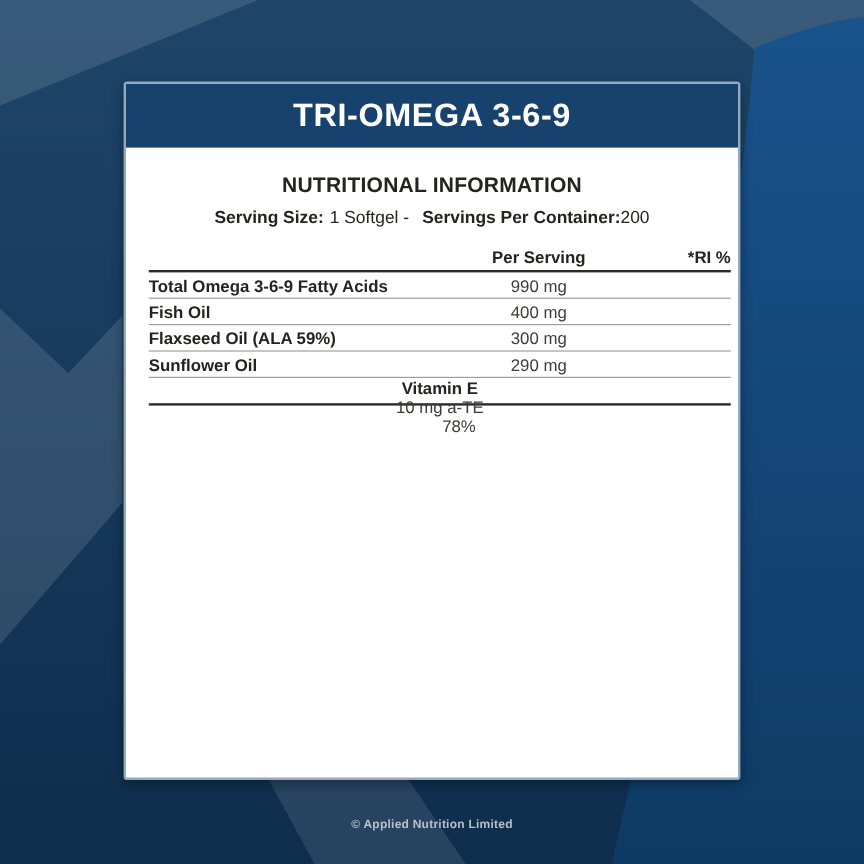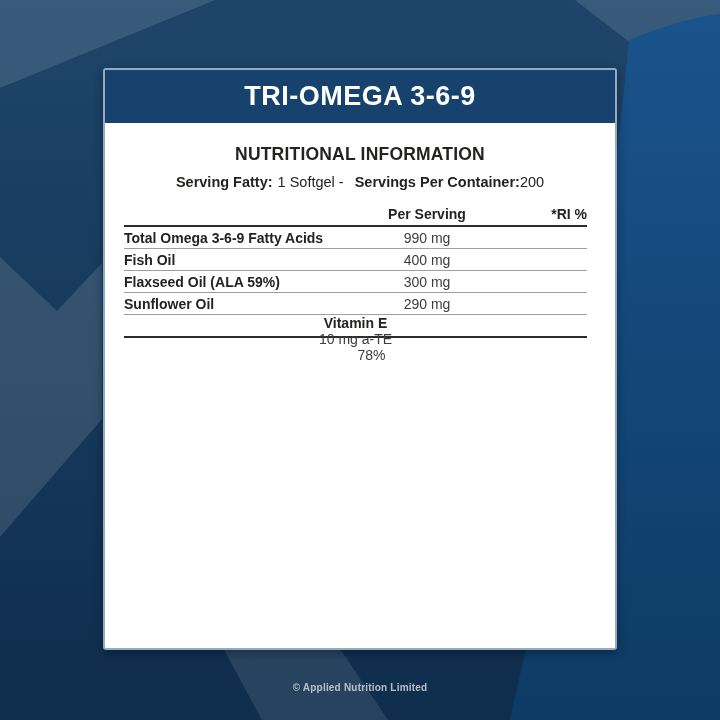--- a/index.html
+++ b/index.html
@@ -41,21 +41,21 @@
     font-size:17.5px;font-weight:700;letter-spacing:0.2px;
   }
   .serving-line{
     margin-top:9px;text-align:center;color:var(--text_color);
     font-size:14.5px;white-space:nowrap;
   }
   .serving-line .b{font-weight:700;}
   .serving-line .m4{margin-right:5px;}
   .serving-line .m10{margin-right:11px;}
 
-  .table{margin:13px 28px 0 19px;font-size:14px;color:var(--text_color);}
+  .table{margin:13px 6px 0 19px;font-size:14px;color:var(--text_color);}
   .trow{display:flex;align-items:center;height:21px;border-bottom:1px solid var(--line_light);}
   .trow.thead{height:22px;font-weight:700;border-bottom:2px solid var(--line_dark);}
   .trow.last{border-bottom:2px solid var(--line_dark);flex-direction:column;}
   .c-name{flex:1;text-align:left;white-space:nowrap;font-weight:bold;}
   .c-ps{width:200px;text-align:center;white-space:nowrap;}
   .c-ri{width:60px;text-align:right;white-space:nowrap;}
   .val{color:var(--value_color);}
 
   .footer{
     position:absolute;left:0;top:682px;width:100%;text-align:center;
@@ -88,21 +88,21 @@
 
   <div class="card">
     <div class="card-header">
       <div class="product-title">TRI-OMEGA 3-6-9</div>
     </div>
 
     <div class="card-body">
       <div class="section-title">NUTRITIONAL INFORMATION</div>
 
       <div class="serving-line">
-        <span class="b m4">Serving Fatty:</span><span class="m10">1 Softgel -</span><span class="b">Servings Per Container:</span><span>200</span>
+        <span class="b m4">Serving Size:</span><span class="m10">1 Softgel -</span><span class="b">Servings Per Container:</span><span>200</span>
       </div>
 
       <div class="table">
         <div class="trow thead">
           <span class="c-name"></span>
           <span class="c-ps">Per Serving</span>
           <span class="c-ri">*RI %</span>
         </div>
 
         <div class="trow">

